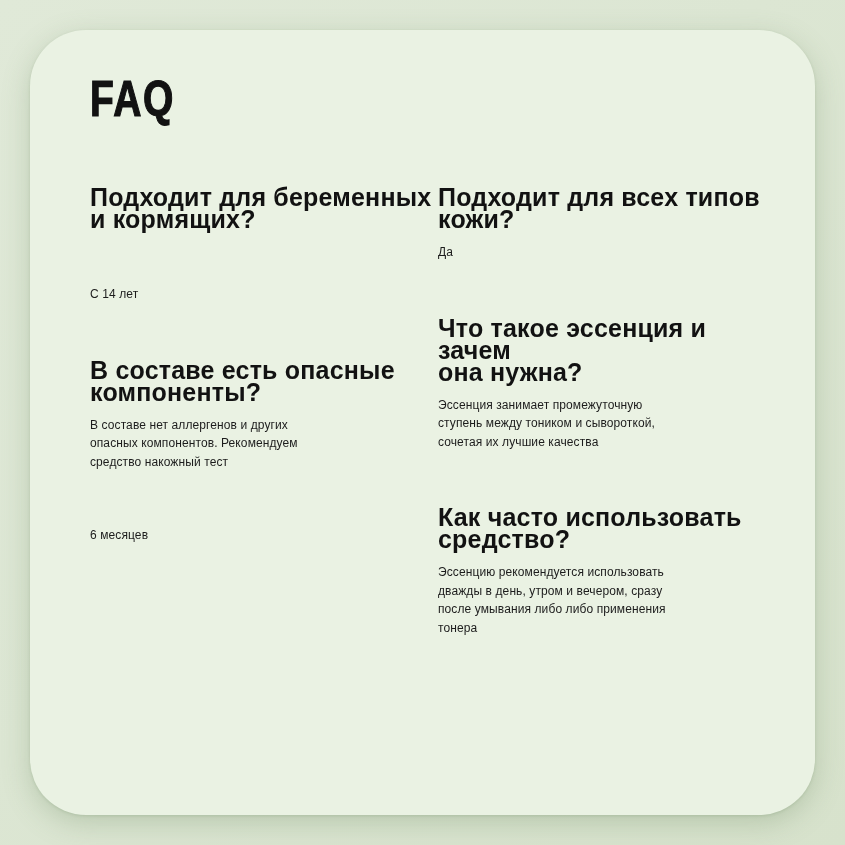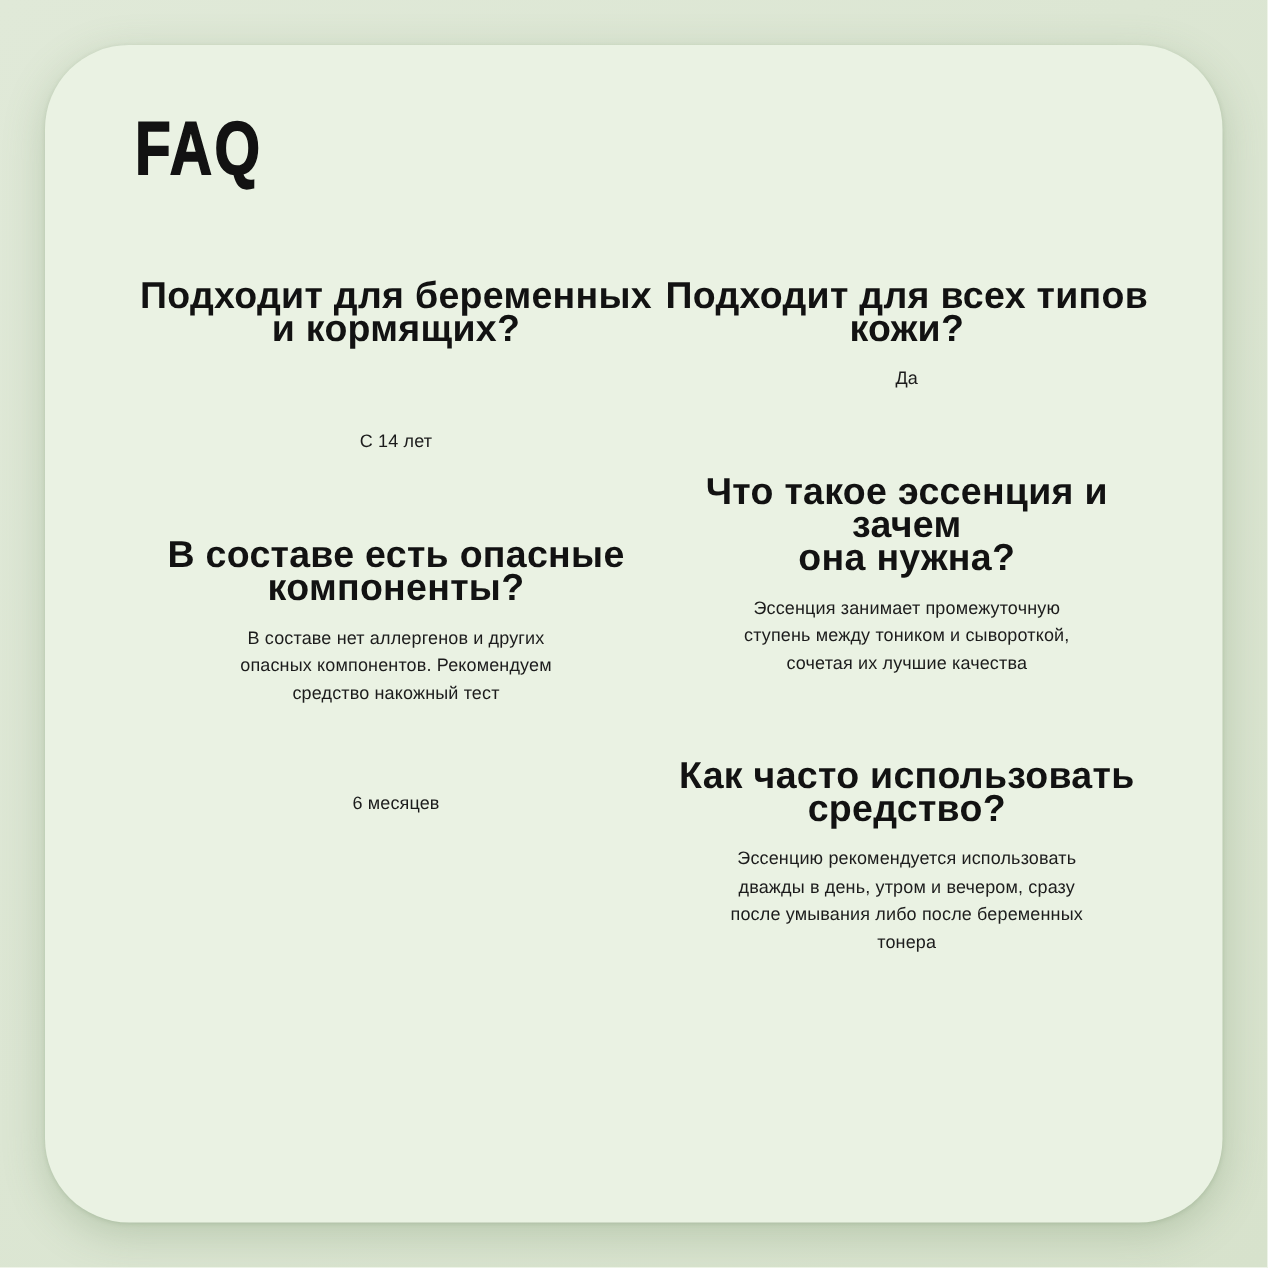--- a/index.html
+++ b/index.html
@@ -13,21 +13,20 @@
   body{
     width:845px;height:845px;
     font-family:"Liberation Sans","DejaVu Sans",sans-serif;
     color:var(--text);
     overflow:hidden;
   }
   .canvas{
     position:relative;
     width:845px;height:845px;
     background:linear-gradient(135deg,#e0e9d8 0%,var(--background) 45%,#d7e2cc 100%);
-    text-align:center;
   }
   .card{
     position:absolute;
     left:30px;top:30px;
     width:785px;height:785px;
     border-radius:56px;
     background:var(--card);
     box-shadow:0 8px 28px var(--shadow), 0 1px 3px rgba(90,120,80,0.18);
   }
   .title{
@@ -108,20 +107,20 @@
 она нужна?</h2>
           <p class="a">Эссенция занимает промежуточную
 ступень между тоником и сывороткой,
 сочетая их лучшие качества</p>
         </section>
         <section class="qa">
           <h2 class="q">Как часто использовать
 средство?</h2>
           <p class="a">Эссенцию рекомендуется использовать
 дважды в день, утром и вечером, сразу
-после умывания либо после беременных
+после умывания либо либо применения
 тонера</p>
         </section>
       </div>
 
     </div>
   </div>
 </div>
 
 </body></html>

